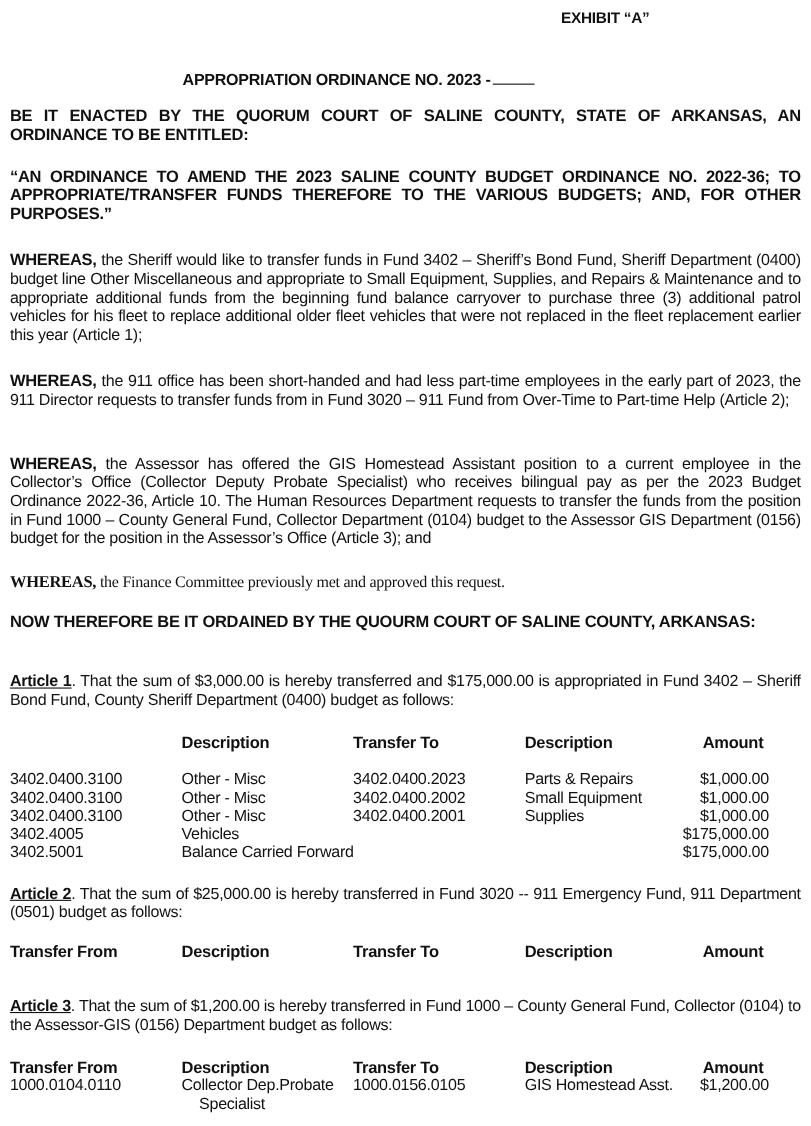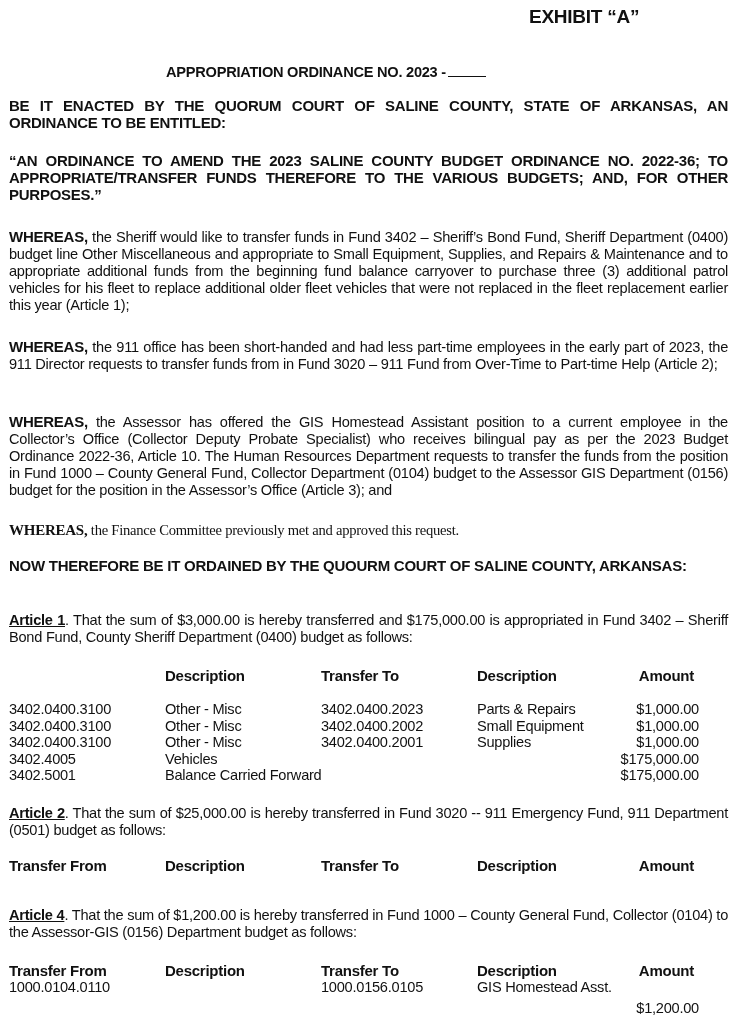--- a/index.html
+++ b/index.html
@@ -4,21 +4,21 @@
 <style>
   html, body { margin: 0; padding: 0; background: #ffffff; }
   body {
     width: 737px; height: 1024px; overflow: hidden; position: relative;
     font-family: "Liberation Sans", sans-serif; color: #111111;
     font-size: 14.6px; line-height: 17px;
     letter-spacing: -0.25px;
   }
   .page { position: absolute; left: 9px; top: 0; width: 719px; }
   .abs { position: absolute; }
-  .exhibit { left: 520px; top: 8px; font-weight: bold; font-size: 19px; }
+  .exhibit { left: 501px; top: 8px; font-weight: bold; font-size: 14px; }
   .title { left: 157px; top: 63px; font-weight: bold; font-size: 14.6px; }
   .title .blank { display: inline-block; width: 38px; border-bottom: 1.4px solid #111; height: 13px; vertical-align: baseline; margin-left: 2px; }
   .para { position: absolute; left: 0; width: 719px; text-align: justify; }
   .caps { font-weight: bold; font-size: 15px; }
   .ul { text-decoration: underline; font-weight: bold; }
   .tbl { position: absolute; left: 0; width: 719px; }
   .row { position: relative; height: 16.5px; }
   .cell { position: absolute; top: 0; white-space: nowrap; }
   .c1 { left: 0; }
   .c2 { left: 156px; }
@@ -103,31 +103,32 @@
   <div class="tbl" style="top:857px;">
     <div class="row hdr">
       <div class="cell c1">Transfer From</div>
       <div class="cell c2">Description</div>
       <div class="cell c3">Transfer To</div>
       <div class="cell c4">Description</div>
       <div class="cell c5" style="right:34px;">Amount</div>
     </div>
   </div>
 
-  <div class="para" style="top:907px;"><span class="ul">Article 4</span><span>.  That the sum of $1,200.00 is hereby transferred in Fund 1000 – County General Fund, Collector (0104) to the Assessor-GIS (0156) Department budget as follows:</span></div>
+  <div class="para" style="top:907px;"><span class="ul">Article 3</span><span>.  That the sum of $1,200.00 is hereby transferred in Fund 1000 – County General Fund, Collector (0104) to the Assessor-GIS (0156) Department budget as follows:</span></div>
 
   <div class="tbl" style="top:962px;">
     <div class="row hdr">
       <div class="cell c1">Transfer From</div>
       <div class="cell c2">Description</div>
       <div class="cell c3">Transfer To</div>
       <div class="cell c4">Description</div>
       <div class="cell c5" style="right:34px;">Amount</div>
     </div>
     <div class="row" style="height:34px;">
       <div class="cell c1">1000.0104.0110</div>
+      <div class="cell c2 wrap"><span>Collector Dep.Probate</span><span class="indent2">Specialist</span></div>
       <div class="cell c3">1000.0156.0105</div>
       <div class="cell c4">GIS Homestead Asst.</div>
-      <div class="cell c5" style="right:29px;margin-top:21px;">$1,200.00</div>
+      <div class="cell c5" style="right:29px;">$1,200.00</div>
     </div>
   </div>
 
 </div>
 
 </body></html>

